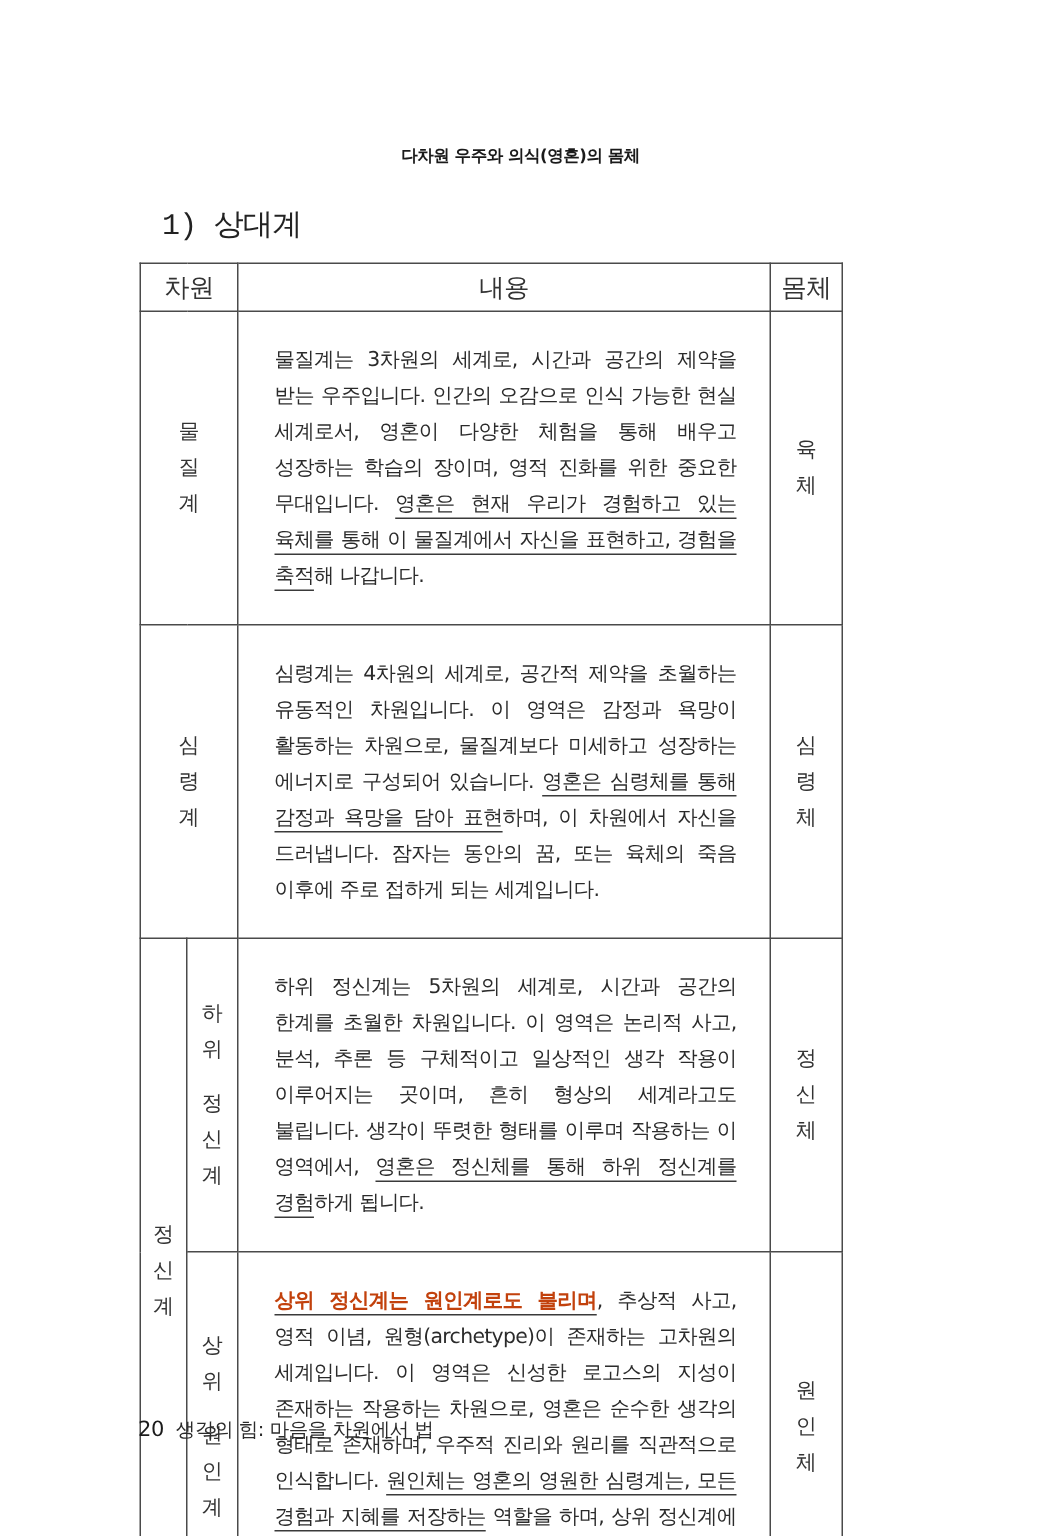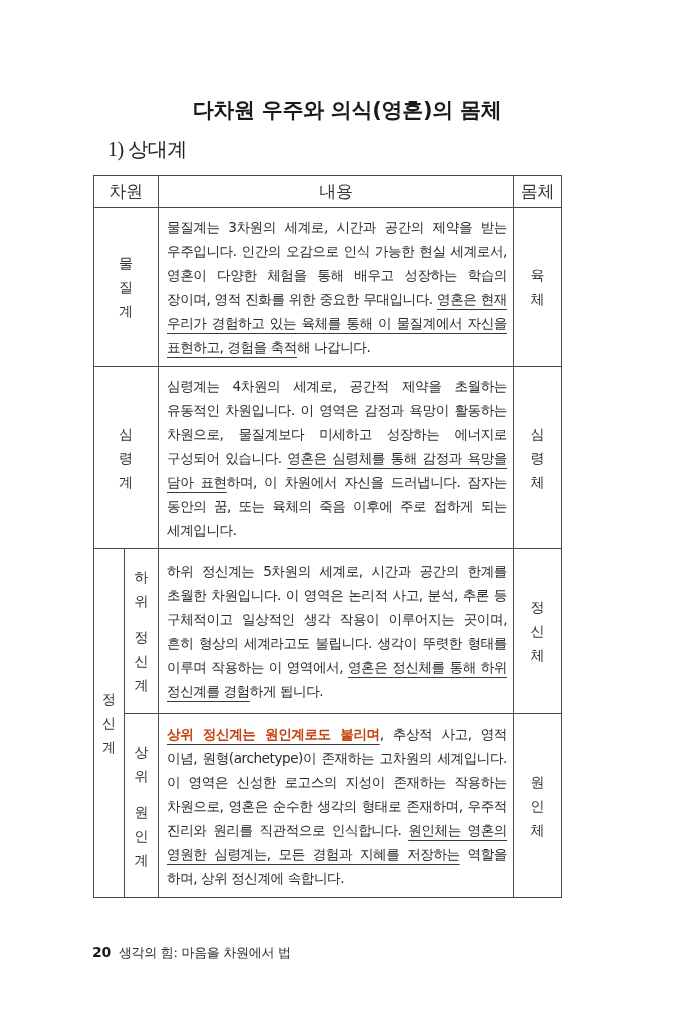--- a/index.html
+++ b/index.html
@@ -14,30 +14,30 @@
       overflow: hidden;
       color: #2b2b2b;
       font-family: "DejaVu Sans", "Liberation Sans", sans-serif;
     }
     .page-title {
       position: absolute;
       left: 0;
       width: 694px;
       top: 96px;
       text-align: center;
-      font-size: 21px;
+      font-size: 11px;
       font-weight: bold;
       letter-spacing: -0.3px;
       color: #1a1a1a;
     }
     .section-heading {
       position: absolute;
       left: 108px;
       top: 136px;
-      font-family: Liberation Serif, serif;
+      font-family: Liberation Mono, monospace;
       font-size: 20px;
       letter-spacing: -0.5px;
       color: #222;
     }
     .table-wrap {
       position: absolute;
       left: 93px;
       top: 175px;
       width: 468px;
     }
@@ -75,21 +75,21 @@
       padding: 4px 6px 4px 8px !important;
       font-size: 13.6px;
       line-height: 24px;
       letter-spacing: -0.45px;
       color: #2b2b2b;
       text-align: justify;
       text-align-last: left;
       word-break: keep-all;
     }
     .content-cell p {
-      margin: 0;
+      margin: 16px;
     }
     .seg-underline {
       text-decoration: underline;
       text-decoration-color: #3a3a3a;
       text-underline-offset: 5px;
       text-decoration-thickness: 1.2px;
     }
     .seg-bold {
       font-weight: bold;
       color: #c2410c;
@@ -99,21 +99,21 @@
     }
     .footer {
       position: absolute;
       left: 92px;
       top: 944px;
       font-size: 13px;
       color: #2b2b2b;
       letter-spacing: -0.3px;
     }
     .footer .page-num {
-      font-weight: bold;
+      font-weight: normal;
       font-size: 14px;
       margin-right: 8px;
       color: #1a1a1a;
     }
   </style>
 </head>
 <body>
 
 <div class="page-title">다차원 우주와 의식(영혼)의 몸체</div>
 

